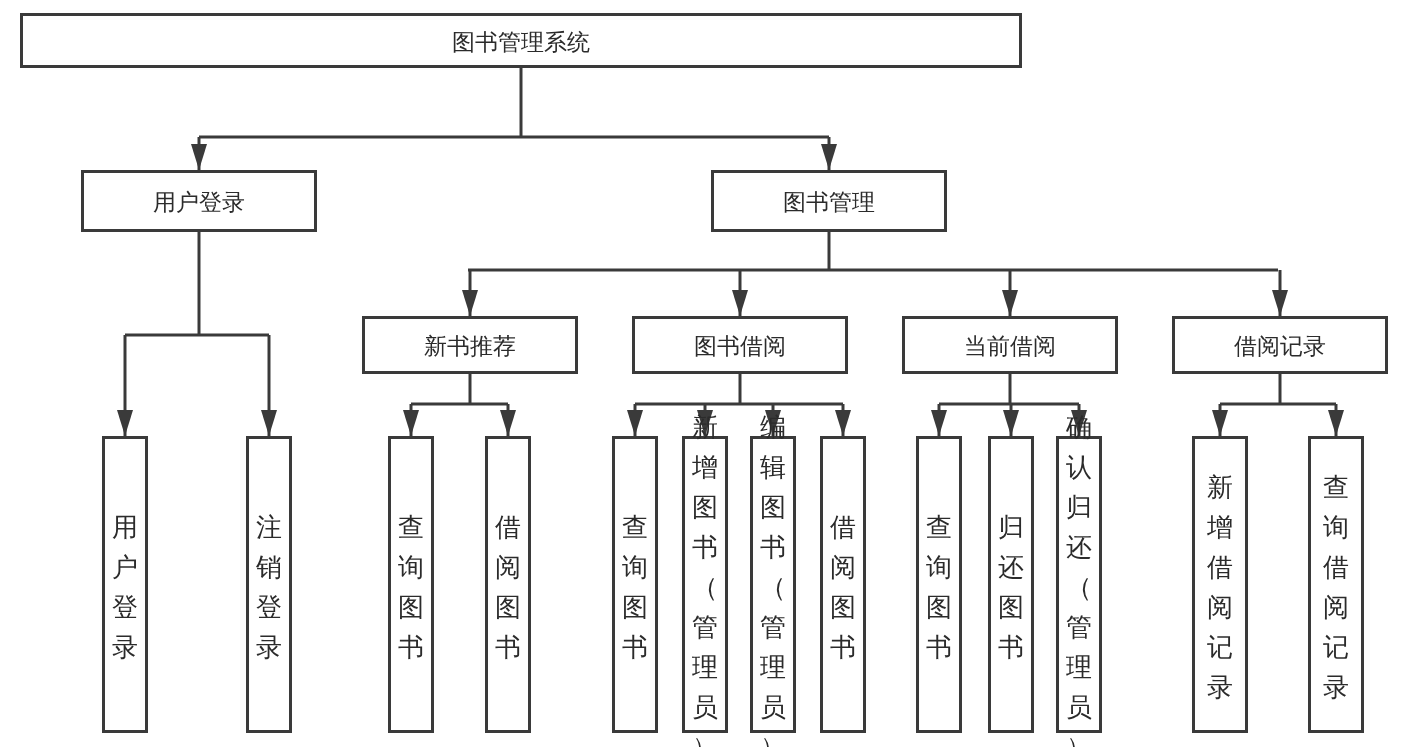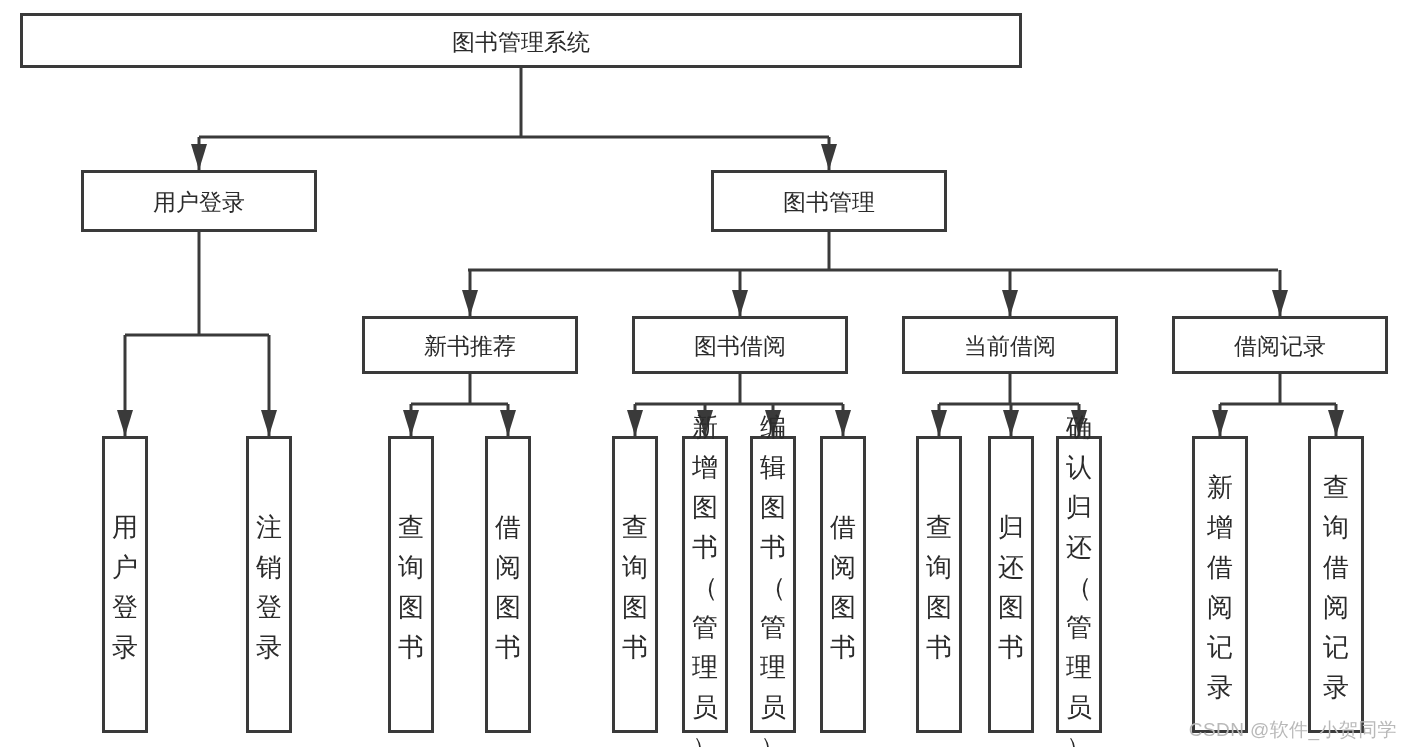--- a/index.html
+++ b/index.html
@@ -217,14 +217,13 @@
         <g>
           <rect x="1193.5" y="437.5" width="53" height="294" class="node-box"></rect>
           <text x="1220" y="495.7" class="node-label-v"><tspan x="1220" dy="0">新</tspan><tspan x="1220" dy="40">增</tspan><tspan x="1220" dy="40">借</tspan><tspan x="1220" dy="40">阅</tspan><tspan x="1220" dy="40">记</tspan><tspan x="1220" dy="40">录</tspan></text>
         </g>
         <g>
           <rect x="1309.5" y="437.5" width="53" height="294" class="node-box"></rect>
           <text x="1336" y="495.7" class="node-label-v"><tspan x="1336" dy="0">查</tspan><tspan x="1336" dy="40">询</tspan><tspan x="1336" dy="40">借</tspan><tspan x="1336" dy="40">阅</tspan><tspan x="1336" dy="40">记</tspan><tspan x="1336" dy="40">录</tspan></text>
         </g>
       </g>
     </svg>
-  <div class="watermark-text">CSDN @软件_小贺同学</div>
 </div>
 
 </body></html>

